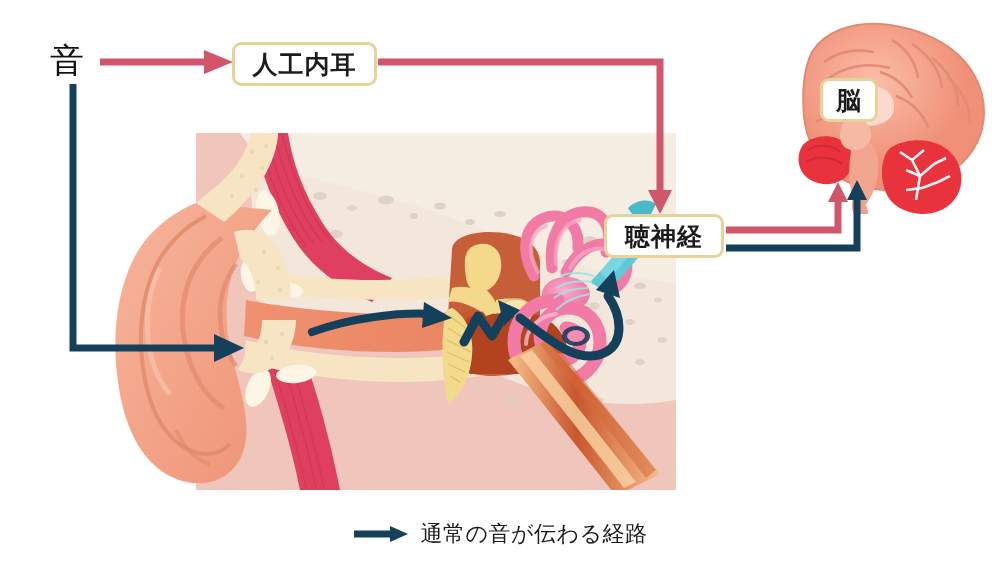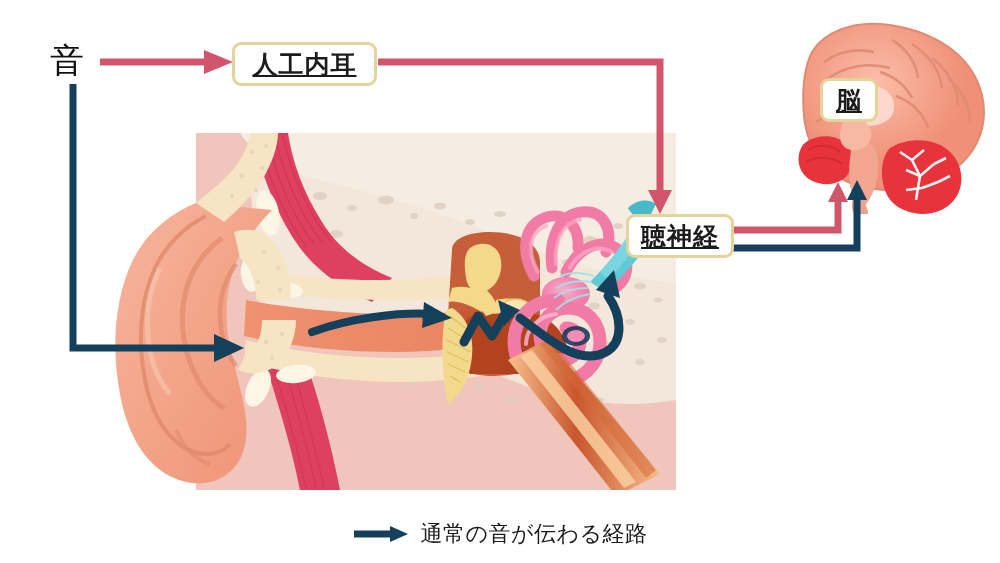--- a/index.html
+++ b/index.html
@@ -19,24 +19,23 @@
     border:3px solid #e6d39a;
     border-radius:9px;
     display:flex;
     align-items:center;
     justify-content:center;
     color:#1b1b1b;
     font-weight:600;
     letter-spacing:1px;
     white-space:nowrap;
     z-index:30;
-    text-decoration:underline;
   }
   #label-implant { left:232px; top:42px; width:145px; height:44px; font-size:25px; }
-  #label-nerve   { left:604px; top:214px; width:108px; height:44px; font-size:25px;margin-left:22px; }
+  #label-nerve   { left:604px; top:214px; width:120px; height:44px; font-size:25px; }
   #label-brain   { left:820px; top:78px;  width:58px;  height:44px; font-size:25px; }
 
   #label-sound {
     position:absolute; left:50px; top:38px;
     font-size:34px; color:#111; font-weight:500; z-index:30;
   }
 
   #legend {
     position:absolute; left:0; top:508px; width:1000px; height:52px;
     display:flex; align-items:center; justify-content:center; gap:42px; z-index:30;

